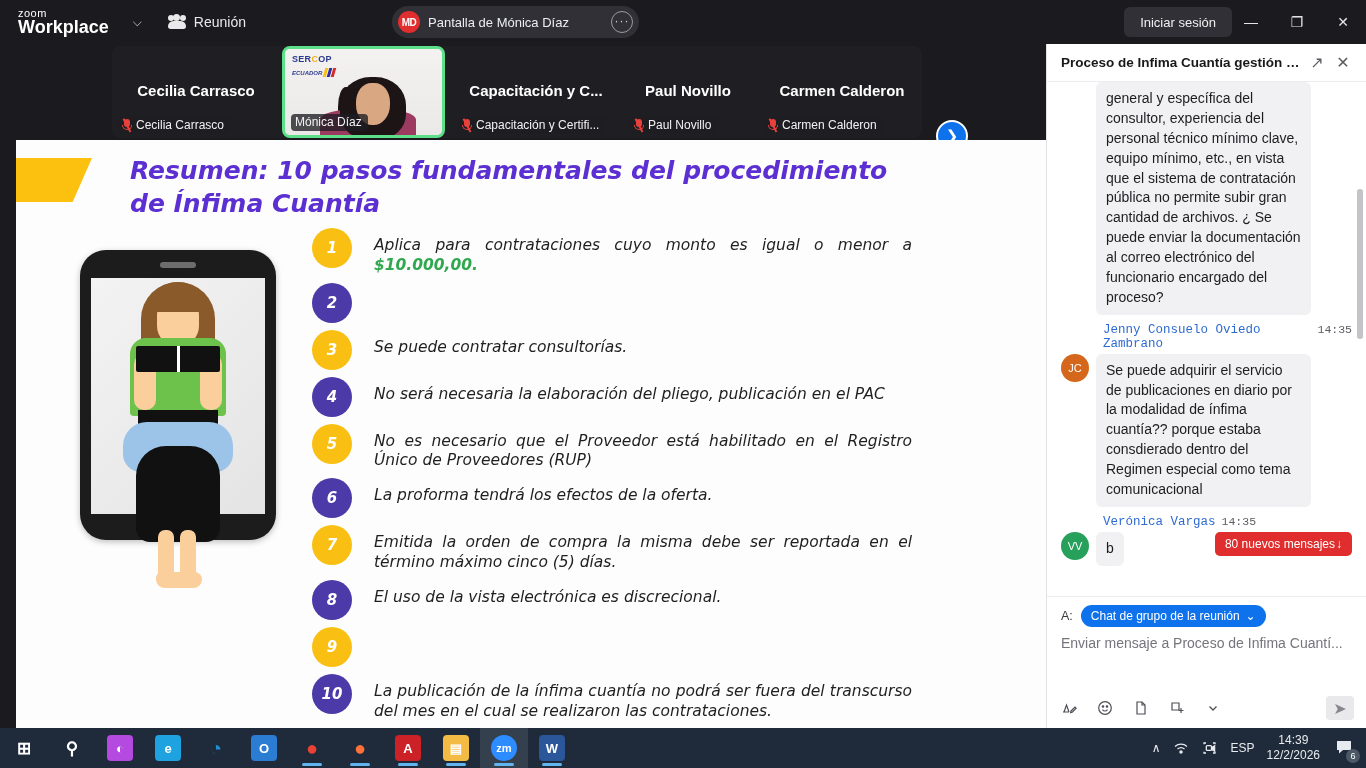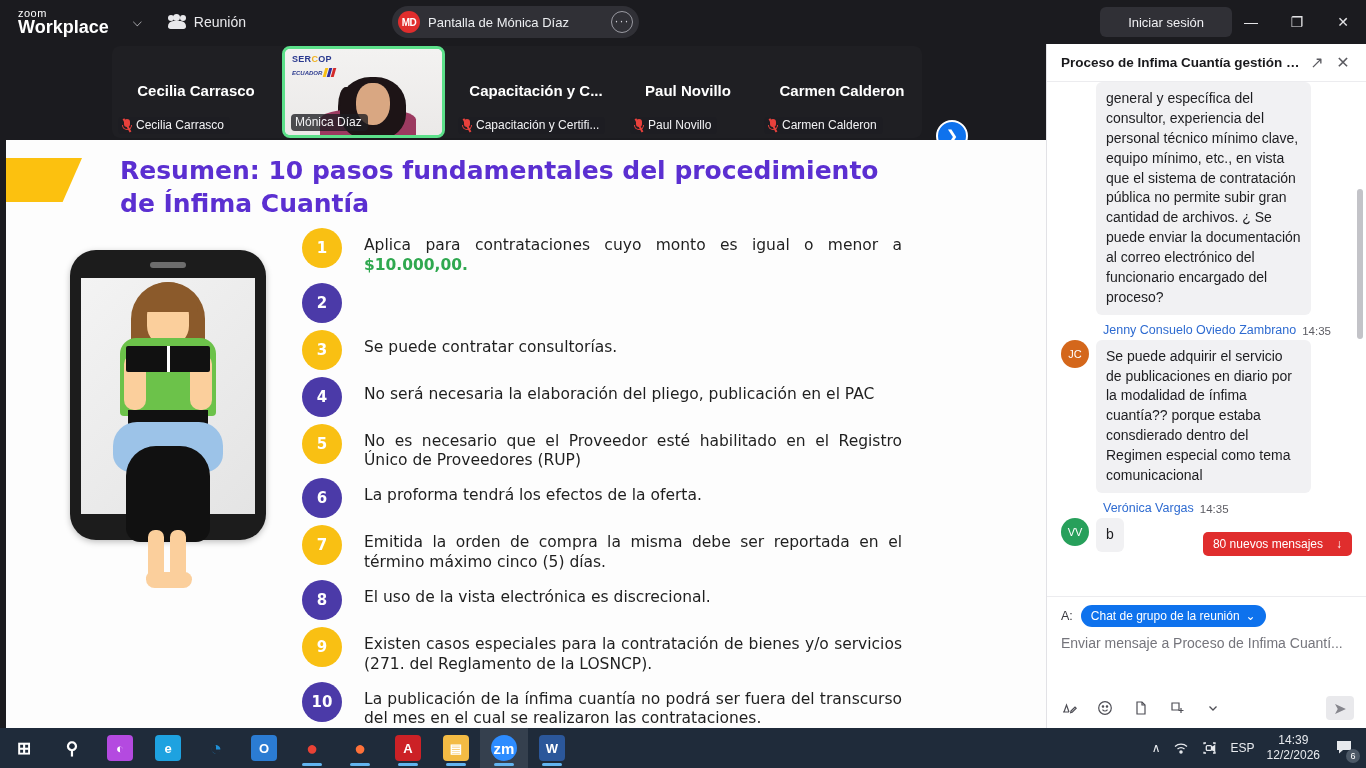--- a/index.html
+++ b/index.html
@@ -39,21 +39,21 @@
     letter-spacing: -0.5px;
   }
   .share-title { color: #eceef1; font-size: 13px; flex: 1; white-space: nowrap; overflow: hidden; }
   .more-circle {
     width: 22px; height: 22px; border-radius: 50%; border: 1px solid #9a9aa2;
     display: flex; align-items: center; justify-content: center; color: #cfcfd6; font-size: 12px;
     letter-spacing: 1px; line-height: 0; padding-bottom: 3px;
   }
 
   .signin-btn {
-    position: absolute; right: 134px; top: 7px; height: 30px; padding: 0 28px;
+    position: absolute; right: 134px; top: 7px; height: 30px; padding: 0 16px;
     background: #303036; border-radius: 6px; color: #f0f0f3; font-size: 13px;
     display: flex; align-items: center; border: none; cursor: pointer;
   }
   .win-btns { position: absolute; right: 0; top: 0; height: 44px; display: flex; }
   .win-btn { width: 46px; height: 44px; display: flex; align-items: center; justify-content: center;
              color: #e4e4e7; font-size: 14px; cursor: pointer; }
 
   
   .filmstrip {
     position: absolute; left: 0; top: 44px; width: 1046px; height: 96px;
@@ -125,22 +125,22 @@
   .v-ec .bars i { width: 3px; height: 9px; display: block; }
 
   .next-arrow {
     position: absolute; left: 936px; top: 76px; width: 32px; height: 32px; border-radius: 50%;
     background: #0e72ed; border: 2px solid #fff; color: #fff; display: flex;
     align-items: center; justify-content: center; font-size: 15px; cursor: pointer;
   }
 
   
   .slide {
-    position: absolute; left: 6px; top: 140px; width: 1046px; height: 588px;
-    background: #fdfdfd; overflow: hidden;
+    position: absolute; left: 16px; top: 140px; width: 1046px; height: 588px;
+    background: #fdfdfd; overflow: hidden; font-style: italic;
   }
   .yellow-tab {
     position: absolute; left: -12px; top: 18px; width: 88px; height: 44px;
     background: #fcc10f; clip-path: polygon(0 0, 100% 0, 78% 100%, 0 100%);
   }
   .slide-title {
     position: absolute; left: 114px; top: 14px; width: 790px;
     color: #5b2fd1; font-size: 25px; font-weight: bold; line-height: 1.32;
     font-family: "DejaVu Sans", sans-serif;
   }
@@ -208,34 +208,34 @@
     height: 38px; display: flex; align-items: center; padding: 0 10px 0 14px;
     border-bottom: 1px solid #ececef; background: #fff;
   }
   .chat-title { flex: 1; font-size: 13.5px; font-weight: bold; color: #19191c;
                 white-space: nowrap; overflow: hidden; text-overflow: ellipsis; }
   .chat-ico { width: 26px; height: 26px; display: flex; align-items: center; justify-content: center;
               color: #5a5a60; cursor: pointer; }
 
   .chat-body { position: absolute; left: 0; top: 38px; right: 0; bottom: 150px; overflow: hidden; }
   .msg { padding: 0 14px; }
-  .msg-head { display: flex; align-items: flex-end; gap: 6px; padding-left: 42px; margin-top: 8px; }
+  .msg-head { display: flex; align-items: flex-start; gap: 6px; padding-left: 42px; margin-top: 8px; font-family: Liberation Mono, monospace; }
   .msg-name { color: #2e6bd1; font-size: 12.5px; }
   .msg-time { color: #5c5c63; font-size: 11.5px; }
   .msg-row { display: flex; align-items: flex-start; gap: 7px; margin-top: 3px; }
   .avatar { flex: 0 0 28px; width: 28px; height: 28px; border-radius: 50%; color: #fff;
             font-size: 11px; display: flex; align-items: center; justify-content: center; font-weight: 500; text-align: right; }
   .bubble { background: #f1f1f3; border-radius: 6px; padding: 7px 10px; font-size: 14px;
             line-height: 1.42; color: #1d1d20; max-width: 215px; }
   .bubble.cont { margin-left: 35px; margin-top: 0; }
 
   .newmsg-pill {
     position: absolute; right: 14px; bottom: 172px; background: #e02d2d; color: #fff;
     border-radius: 5px; font-size: 12px; padding: 5px 10px; display: flex;
-    align-items: center; gap: 13px; cursor: pointer; z-index: 4; text-align: center;
+    align-items: center; gap: 1px; cursor: pointer; z-index: 4; text-align: center;
   }
   .privacy-note {
     position: absolute; left: 0; right: 0; bottom: 132px; padding: 4px 14px 4px 14px;
     display: flex; gap: 6px; align-items: flex-start; background: #fff;
   }
   .privacy-note .ptxt { font-size: 11.5px; color: #606067; line-height: 1.3; }
   .pers-ico { flex: 0 0 16px; width: 16px; height: 16px; position: relative; margin-top: 2px; }
   .pers-ico .h { position:absolute; left:3px; top:1px; width:6px; height:6px; border:1.3px solid #6a6a72;
                  border-radius:50%; }
   .pers-ico .b { position:absolute; left:0px; top:8px; width:11px; height:6px; border:1.3px solid #6a6a72;
@@ -422,37 +422,36 @@
         <div class="step">
           <div class="bullet" style="background: rgb(249, 192, 19);">3</div>
           <div class="txt">Se puede contratar consultorías.</div>
         </div>
         <div class="step">
           <div class="bullet" style="background: rgb(75, 58, 168);">4</div>
           <div class="txt">No será necesaria la elaboración del pliego, publicación en el PAC</div>
         </div>
         <div class="step">
           <div class="bullet" style="background: rgb(249, 192, 19);">5</div>
-          <div class="txt">No es necesario que el Proveedor esté habilitado en el Registro Único de Proveedores (RUP)</div>
+          <div class="txt">No es necesario que el Proveedor está habilitado en el Registro Único de Proveedores (RUP)</div>
         </div>
         <div class="step">
           <div class="bullet" style="background: rgb(75, 58, 168);">6</div>
           <div class="txt">La proforma tendrá los efectos de la oferta.</div>
         </div>
         <div class="step">
           <div class="bullet" style="background: rgb(249, 192, 19);">7</div>
           <div class="txt">Emitida la orden de compra la misma debe ser reportada en el término máximo cinco (5) días.</div>
         </div>
         <div class="step">
           <div class="bullet" style="background: rgb(75, 58, 168);">8</div>
           <div class="txt">El uso de la vista electrónica es discrecional.</div>
         </div>
         <div class="step">
           <div class="bullet" style="background: rgb(249, 192, 19);">9</div>
-          <div class="txt">Existen casos especiales para la contratación de bienes y/o servicios (271. del Reglamento de la LOSNCP).</div>
         </div>
         <div class="step">
           <div class="bullet" style="background: rgb(75, 58, 168);">10</div>
           <div class="txt">La publicación de la ínfima cuantía no podrá ser fuera del transcurso del mes en el cual se realizaron las contrataciones.</div>
         </div>
       </div>
 
   </div>
 
   <div class="chat">
@@ -571,21 +570,21 @@
         </div>
         <div class="tb-item">
           <span class="ico-sq" style="color: rgb(255, 255, 255); background: rgb(204, 33, 38); font-size: 13px;">A</span>
           <span class="underline"></span>
         </div>
         <div class="tb-item">
           <span class="ico-sq" style="color: rgb(255, 255, 255); background: rgb(243, 187, 68); font-size: 13px;">▤</span>
           <span class="underline"></span>
         </div>
         <div class="tb-item active">
-          <span class="ico-sq" style="color: rgb(255, 255, 255); background: rgb(45, 140, 255); border-radius: 50%; font-size: 15px;">zm</span>
+          <span class="ico-sq" style="color: rgb(255, 255, 255); background: rgb(45, 140, 255); border-radius: 50%; font-size: 11px;">zm</span>
           <span class="underline"></span>
         </div>
         <div class="tb-item">
           <span class="ico-sq" style="color: rgb(255, 255, 255); background: rgb(43, 87, 154); font-size: 13px;">W</span>
           <span class="underline"></span>
         </div>
       </div>
     <div class="tray">
       <span class="tray-ico">∧</span>
       <span class="tray-ico">

